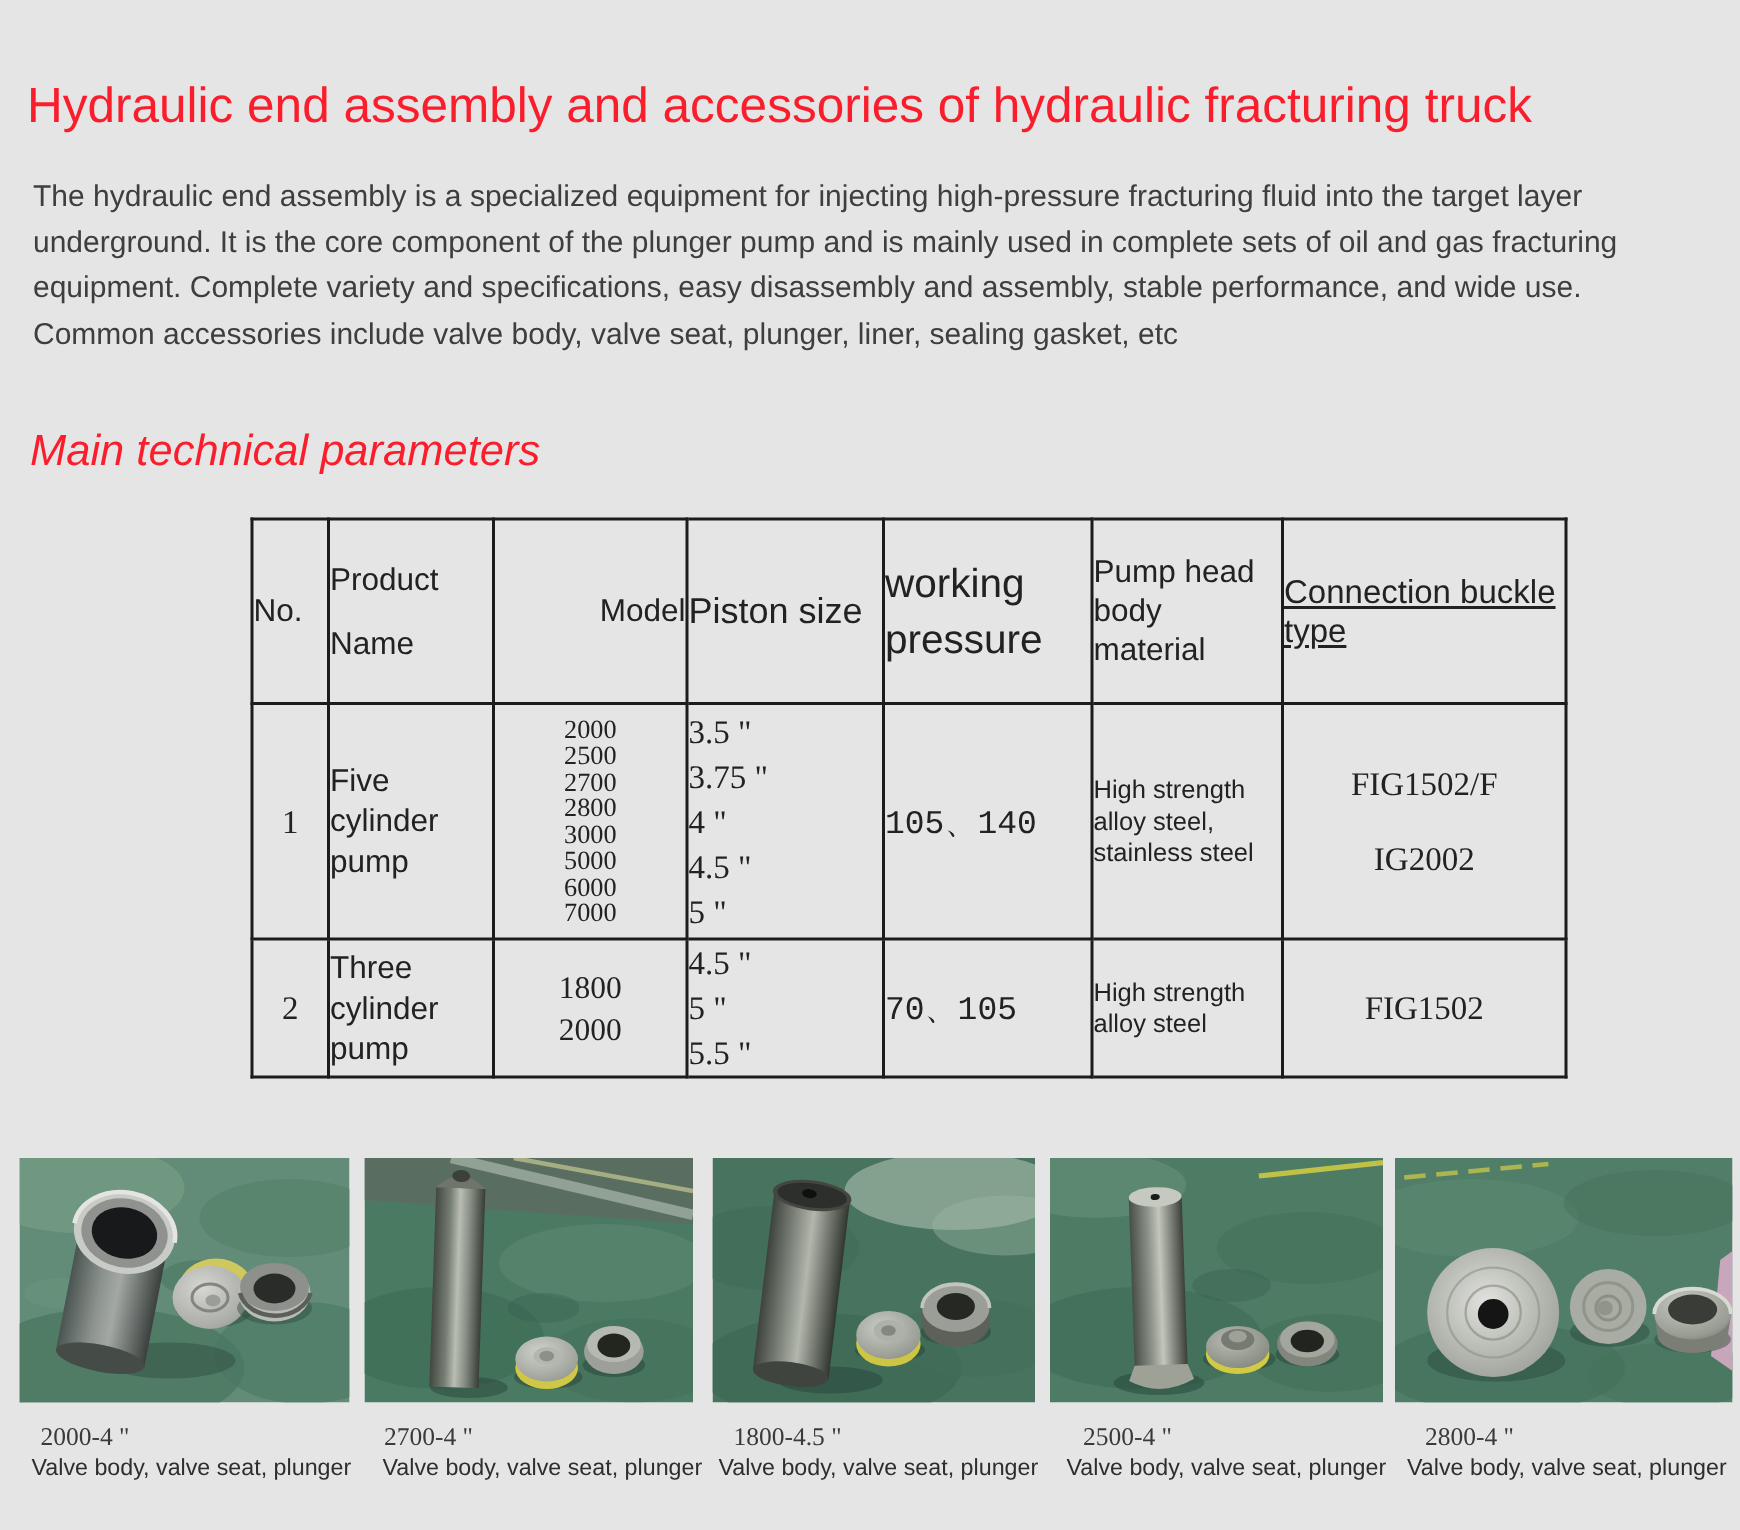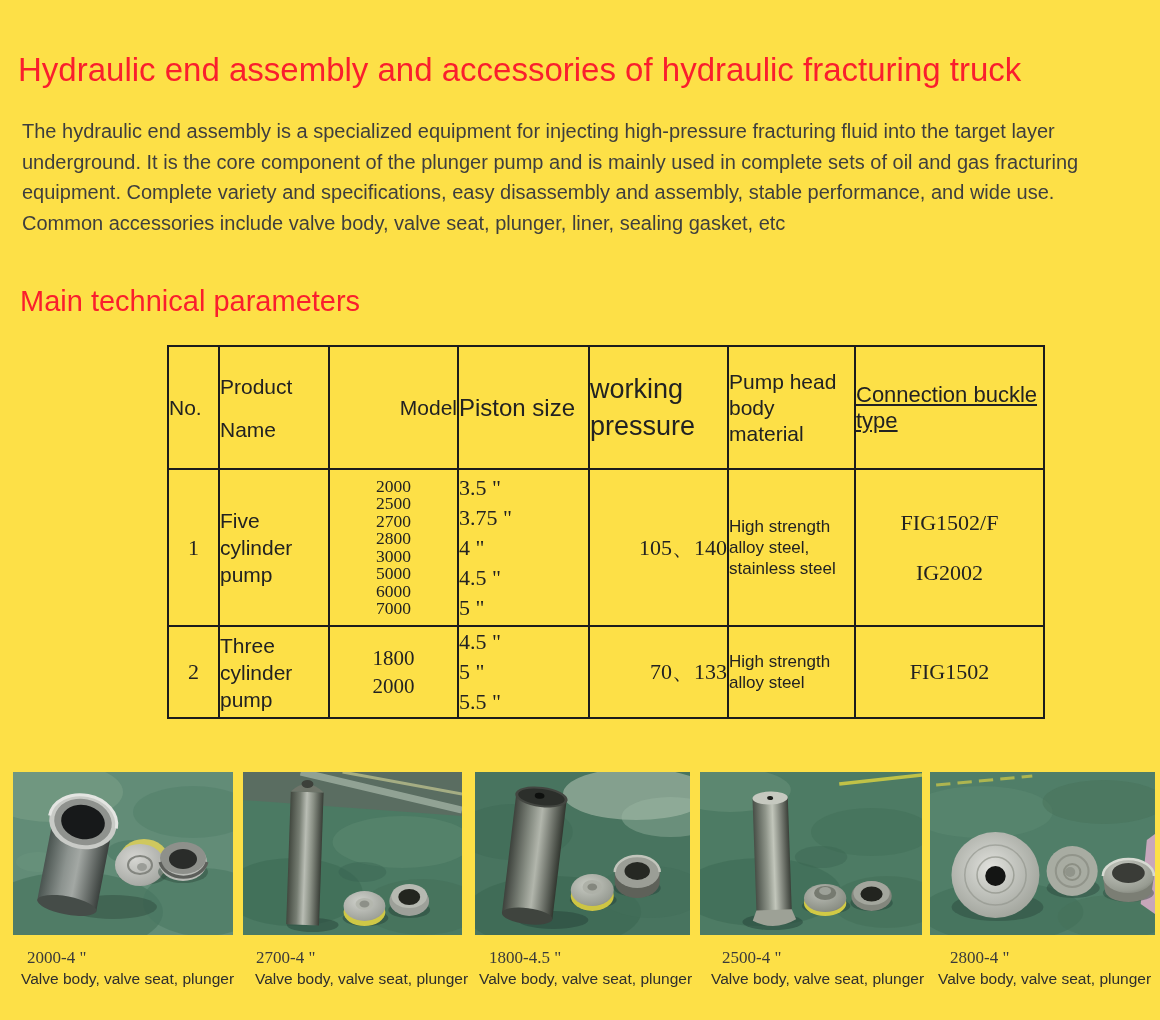--- a/index.html
+++ b/index.html
@@ -1,23 +1,23 @@
 <!DOCTYPE html>
 <html style="--accent-red: #fa1e2d; --floor-green: #4e7c66;"><head>
 <meta charset="utf-8">
 <style>
   html,body{margin:0;padding:0;background:#ffffff;}
-  #page{position:relative;width:1160px;height:1020px;background:#fde047;overflow:hidden;
+  #page{position:relative;width:1160px;height:1020px;background:#e5e5e5;overflow:hidden;
         font-family:"Liberation Sans",sans-serif;}
   .abs{position:absolute;}
 
   #page-title{left:18px;top:50px;width:1120px;font-size:33px;line-height:40px;
               color:var(--accent-red,#fa1e2d);font-weight:400;letter-spacing:0px;}
   #intro{left:22px;top:116px;width:1104px;font-size:20px;line-height:30.5px;color:#3e3e3e;}
-  #section-heading{left:20px;top:284px;font-size:29px;line-height:34px;color:var(--accent-red,#fa1e2d);}
+  #section-heading{left:20px;top:284px;font-size:29px;line-height:34px;color:var(--accent-red,#fa1e2d);font-style:italic;}
 
   
   table.spec{position:absolute;left:167px;top:345px;border-collapse:collapse;table-layout:fixed;
              color:#222;}
   table.spec td,table.spec th{border:2px solid #1c1c1c;padding:0;vertical-align:middle;
              font-weight:400;overflow:hidden;}
   col.c0{width:51px}col.c1{width:110px}col.c2{width:129px}col.c3{width:131px}
   col.c4{width:139px}col.c5{width:127px}col.c6{width:189px}
   tr.hdr{height:123px}
   tr.r1{height:157px}
@@ -32,21 +32,21 @@
   .th-pressure{font-size:27px;padding-left:14px;text-align:left;line-height:37px;margin-left:36px;}
   .th-material{font-size:21px;padding-left:8px;text-align:left;line-height:26px;}
   .th-connection{font-size:22px;padding-left:16px;text-align:left;line-height:26px;text-decoration:underline;}
 
   .td-no{font-size:22px;text-align:center;}
   .td-product{font-size:21px;padding-left:9px;text-align:left;line-height:27px;}
   .td-models-1{font-size:17.5px;text-align:center;line-height:17.5px;}
   .td-models-2{font-size:21px;text-align:center;line-height:28px;}
   .td-piston-1{font-size:22px;padding-left:38px;text-align:left;line-height:30px;}
   .td-piston-2{font-size:22px;padding-left:38px;text-align:left;line-height:30px;}
-  .td-pressure{font-size:22px;text-align:right;}
+  .td-pressure{font-size:22px;text-align:left;font-family:Liberation Mono, monospace;}
   .td-material{font-size:17px;padding-left:8px;padding-right:4px;text-align:left;line-height:21px;}
   .td-connection-1{font-size:22px;text-align:center;line-height:50px;}
   .td-connection-2{font-size:22px;text-align:center;}
 
   
   .photo-card{position:absolute;top:772px;height:163px;}
   .photo-card svg{display:block;width:100%;height:163px;}
   .model-label{position:absolute;top:948px;font-family:"Liberation Serif","DejaVu Serif",serif;
                font-size:17px;color:#3a3a3a;}
   .photo-caption{position:absolute;top:970px;font-size:15.5px;color:#2e2e2e;}
@@ -104,21 +104,21 @@
 IG2002</td>
     </tr>
     <tr class="r2">
       <td class="td-no serif">2</td>
       <td class="td-product">Three cylinder pump</td>
       <td class="td-models-2 serif pre">1800
 2000</td>
       <td class="td-piston-2 serif pre">4.5 "
 5 "
 5.5 "</td>
-      <td class="td-pressure serif">70、133</td>
+      <td class="td-pressure serif">70、105</td>
       <td class="td-material">High strength alloy steel</td>
       <td class="td-connection-2 serif">FIG1502</td>
     </tr>
   </tbody>
     </table>
 
   <div class="photo-card" style="left:13px;width:220px;">
     <svg viewBox="0 0 220 163" preserveAspectRatio="none">
       <defs>
         <linearGradient id="p1cyl" x1="0" y1="0" x2="1" y2="0">

